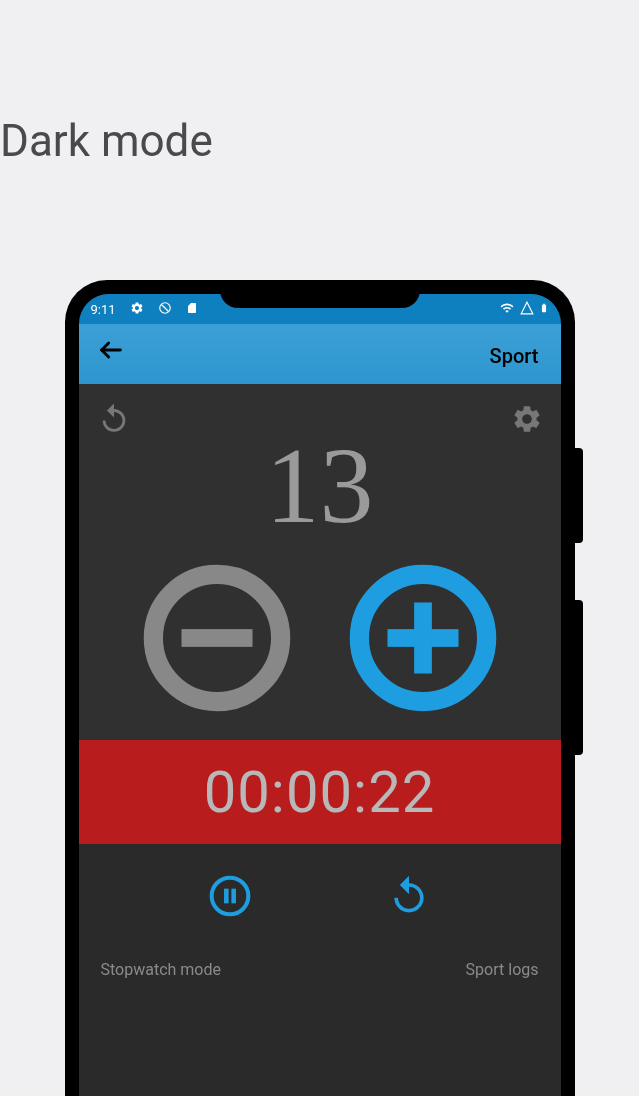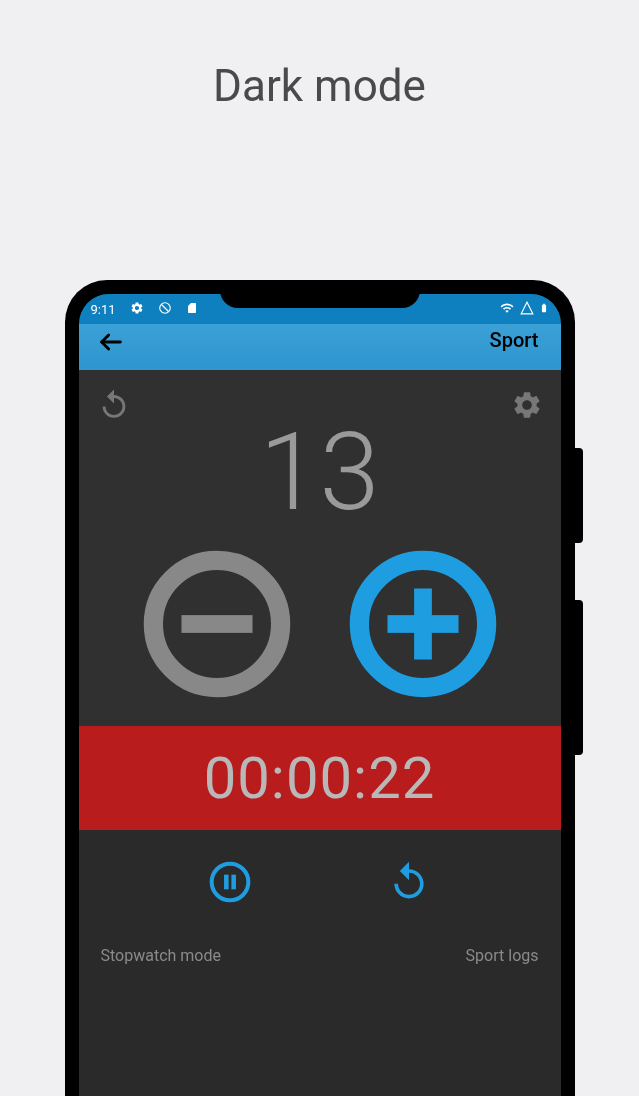--- a/index.html
+++ b/index.html
@@ -5,25 +5,24 @@
     * { margin: 0; padding: 0; box-sizing: border-box; }
     body {
       background: #f0f0f2;
       font-family: -apple-system, BlinkMacSystemFont, 'Segoe UI', Roboto, sans-serif;
       width: 639px;
       height: 1096px;
       overflow: hidden;
       position: relative;
     }
     .page-title {
-      text-align: center;
       font-size: 44px;
       color: #4a4a4a;
       font-weight: 400;
-      margin-top: 60px;
+      margin-top: 115px;
     }
     .phone-frame {
       position: absolute;
       top: 280px;
       left: 50%;
       transform: translateX(-50%);
       width: 510px;
       height: 900px;
       background: #000;
       border-radius: 42px;
@@ -72,25 +71,25 @@
       display: flex;
       justify-content: space-between;
       align-items: center;
       padding: 0 12px;
       color: #fff;
       font-size: 13px;
     }
     .status-left { display: flex; align-items: center; gap: 14px; }
     .status-right { display: flex; align-items: center; gap: 4px; }
     .app-bar {
-      height: 46px;
+      height: 60px;
       background: linear-gradient(#3ba0d6, #2e95ce);
       display: flex;
-      align-items: flex-start;
-      padding: 4px 18px;
+      align-items: flex-end;
+      padding: 16px 18px;
       position: relative;
     }
     .back-btn { color: #000; cursor: pointer; }
     .app-title {
       position: absolute;
       right: 22px;
       color: #000;
       font-size: 20px;
       font-weight: 500;
     }
@@ -105,20 +104,21 @@
     }
     .icon-btn { cursor: pointer; color: #888; }
     .counter-value {
       text-align: center;
       font-size: 108px;
       color: #9a9a9a;
       font-weight: 300;
       line-height: 1;
       margin-top: -8px;
       margin-bottom: 24px;
+      font-family: Liberation Serif, serif;
     }
     .counter-buttons {
       display: flex;
       justify-content: center;
       gap: 58px;
     }
     .circle-btn {
       width: 148px;
       height: 148px;
       border-radius: 50%;

